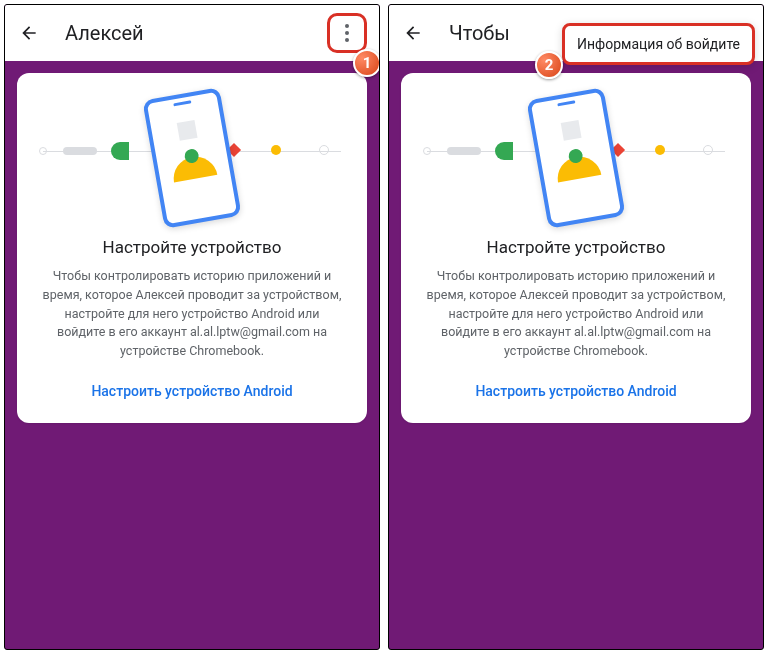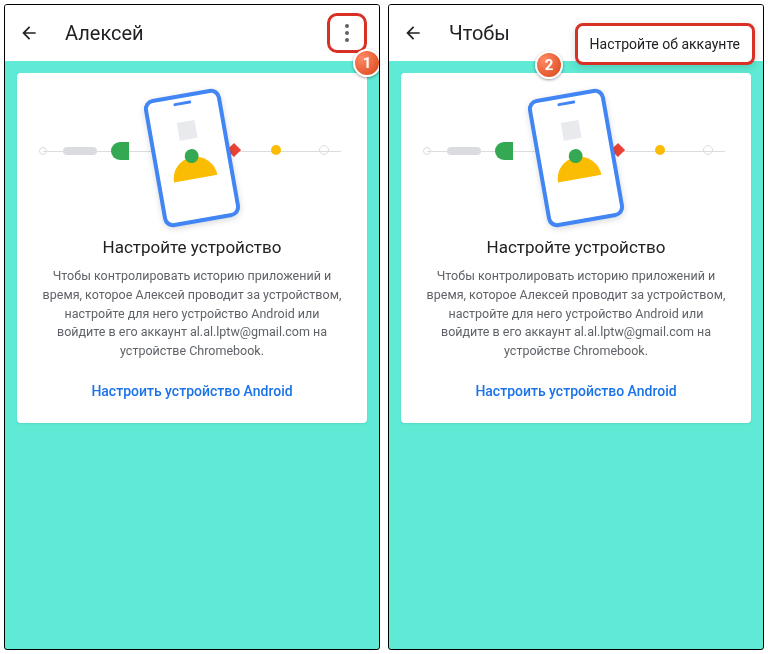--- a/index.html
+++ b/index.html
@@ -7,21 +7,21 @@
     background: #fff;
     font-family: Roboto, "Segoe UI", Arial, sans-serif;
     width: 768px;
     height: 654px;
     display: flex;
     gap: 8px;
     padding: 4px;
   }
   .screen {
     flex: 1;
-    background: #5eead4;
+    background: #701a75;
     border: 1px solid #000;
     border-radius: 3px;
     position: relative;
     overflow: hidden;
   }
   .topbar {
     background: #fff;
     height: 56px;
     display: flex;
     align-items: center;
@@ -77,21 +77,21 @@
     border: 2px solid #fff;
     color: #fff;
     font-weight: 700;
     font-size: 15px;
     display: flex; align-items: center; justify-content: center;
     box-shadow: 0 1px 3px rgba(0,0,0,.4);
   }
   .card {
     margin: 12px;
     background: #fff;
-    border-radius: 4px;
+    border-radius: 12px;
     padding: 20px 16px 24px;
     box-shadow: 0 1px 2px rgba(0,0,0,.08);
   }
   .illus {
     height: 130px;
     display: flex;
     align-items: center;
     justify-content: center;
     position: relative;
   }
@@ -193,21 +193,21 @@
 
 <div class="screen">
   <div class="topbar">
     <div class="back-icon">
       <svg width="20" height="20" viewBox="0 0 24 24">
           <path fill="#202124" d="M20 11H7.83l5.59-5.59L12 4l-8 8 8 8 1.41-1.41L7.83 13H20z"></path>
         </svg>
     </div>
     <div class="title">Чтобы</div>
     <div class="menu-popup">
-      <div class="menu-item">Настройте об аккаунте</div>
+      <div class="menu-item">Информация об войдите</div>
     </div>
     <div class="badge" style="top:46px; left:146px;">2</div>
   </div>
 
   <div class="card">
     <div class="illus">
       <div class="track"></div>
       <div class="deco ring2"></div>
       <div class="deco bar"></div>
       <div class="deco halfgreen"></div>

